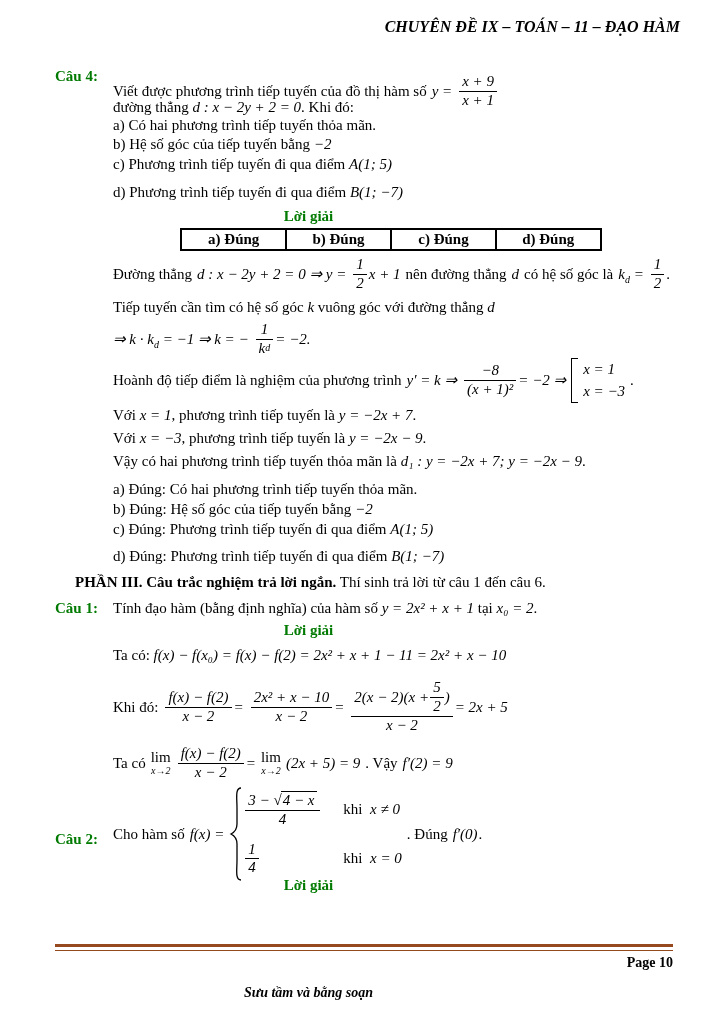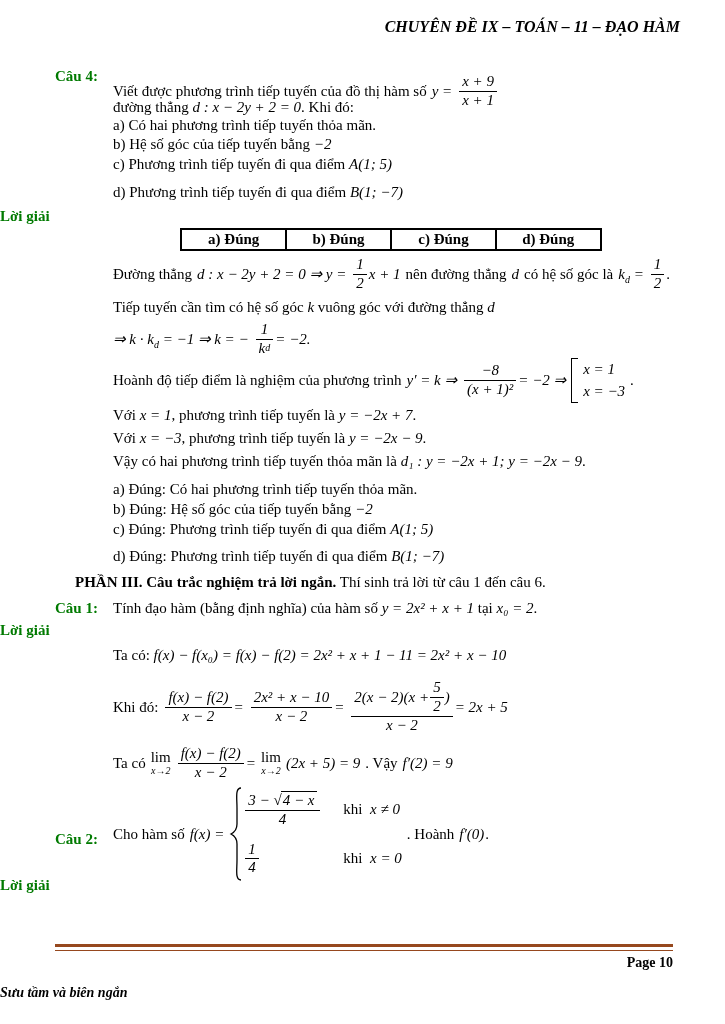--- a/index.html
+++ b/index.html
@@ -6,21 +6,21 @@
   html,body { background:#ffffff; }
   body {
     width:725px; height:1024px; position:relative; overflow:hidden;
     font-family:"Liberation Serif", serif; font-size:15px; color:#000;
   }
   .abs { position:absolute; }
   .lbl { color:#007a00; font-weight:bold; }
   .grn { color:#007a00; font-weight:bold; }
   .math { font-style:italic; }
   .b { font-weight:bold;margin-left:20px; }
-  .center { width:617px; }
+  .center { width:617px; text-align:center; }
   
   .fx { display:flex; align-items:center; white-space:nowrap; }
   .fx > * { margin-right:5px; }
   
   .frac { display:inline-flex; flex-direction:column; 
           vertical-align:middle; line-height:1.18; margin:0 2px; }
   .frac .num { border-bottom:1px solid #000; padding:0 3px; text-align:center; }
   .frac .den { padding:0 3px; text-align:center; }
   .frac .num, .frac .den { font-style:italic; display:inline-flex; align-items:center; justify-content:center; }
   sub.msub { font-size:10px; font-style:italic; line-height:0; }
@@ -161,21 +161,21 @@
   <span class="math">x = 1</span><span>, phương trình tiếp tuyến là</span>
   <span class="math">y = −2x + 7</span><span>.</span>
 </div>
 <div class="abs" style="left:113px; top:430px;">
   <span>Với</span>
   <span class="math">x = −3</span><span>, phương trình tiếp tuyến là</span>
   <span class="math">y = −2x − 9</span><span>.</span>
 </div>
 <div class="abs" style="left:113px; top:453px;">
   <span>Vậy có hai phương trình tiếp tuyến thỏa mãn là</span>
-  <span class="math">d₁ : y = −2x + 1; y = −2x − 9</span><span>.</span>
+  <span class="math">d₁ : y = −2x + 7; y = −2x − 9</span><span>.</span>
 </div>
 
 <div class="abs" style="left:113px; top:481px;">a) Đúng: Có hai phương trình tiếp tuyến thỏa mãn.</div>
 <div class="abs" style="left:113px; top:501px;">
   <span>b) Đúng: Hệ số góc của tiếp tuyến bằng</span>
   <span class="math">−2</span>
 </div>
 <div class="abs" style="left:113px; top:521px;">
   <span>c) Đúng: Phương trình tiếp tuyến đi qua điểm</span>
   <span class="math">A(1; 5)</span>
@@ -275,22 +275,22 @@
         <span class="pval">
           <span class="frac">
             <span class="num">1</span>
             <span class="den">4</span>
           </span>
         </span>
         <span class="pcond"><span>khi</span>&nbsp;&nbsp;<span class="mm math">x = 0</span></span>
       </span>
     </span>
   </span>
-  <span>. Hoành</span>
+  <span>. Đúng</span>
   <span class="math">f′(0)</span>
   <span style="margin-left:-4px;">.</span>
 </div>
 
 <div class="abs center grn" style="top:877px;">Lời giải</div>
 
 <div class="abs rule" style="left:55px; top:944px; width:618px;"></div>
 <div class="abs footpg" style="top:955px; right:52px;">Page 10</div>
-<div class="abs center credit" style="top:985px;">Sưu tầm và biên ngắn</div>
+<div class="abs center credit" style="top:985px;">Sưu tầm và bằng soạn</div>
 
 </body></html>

